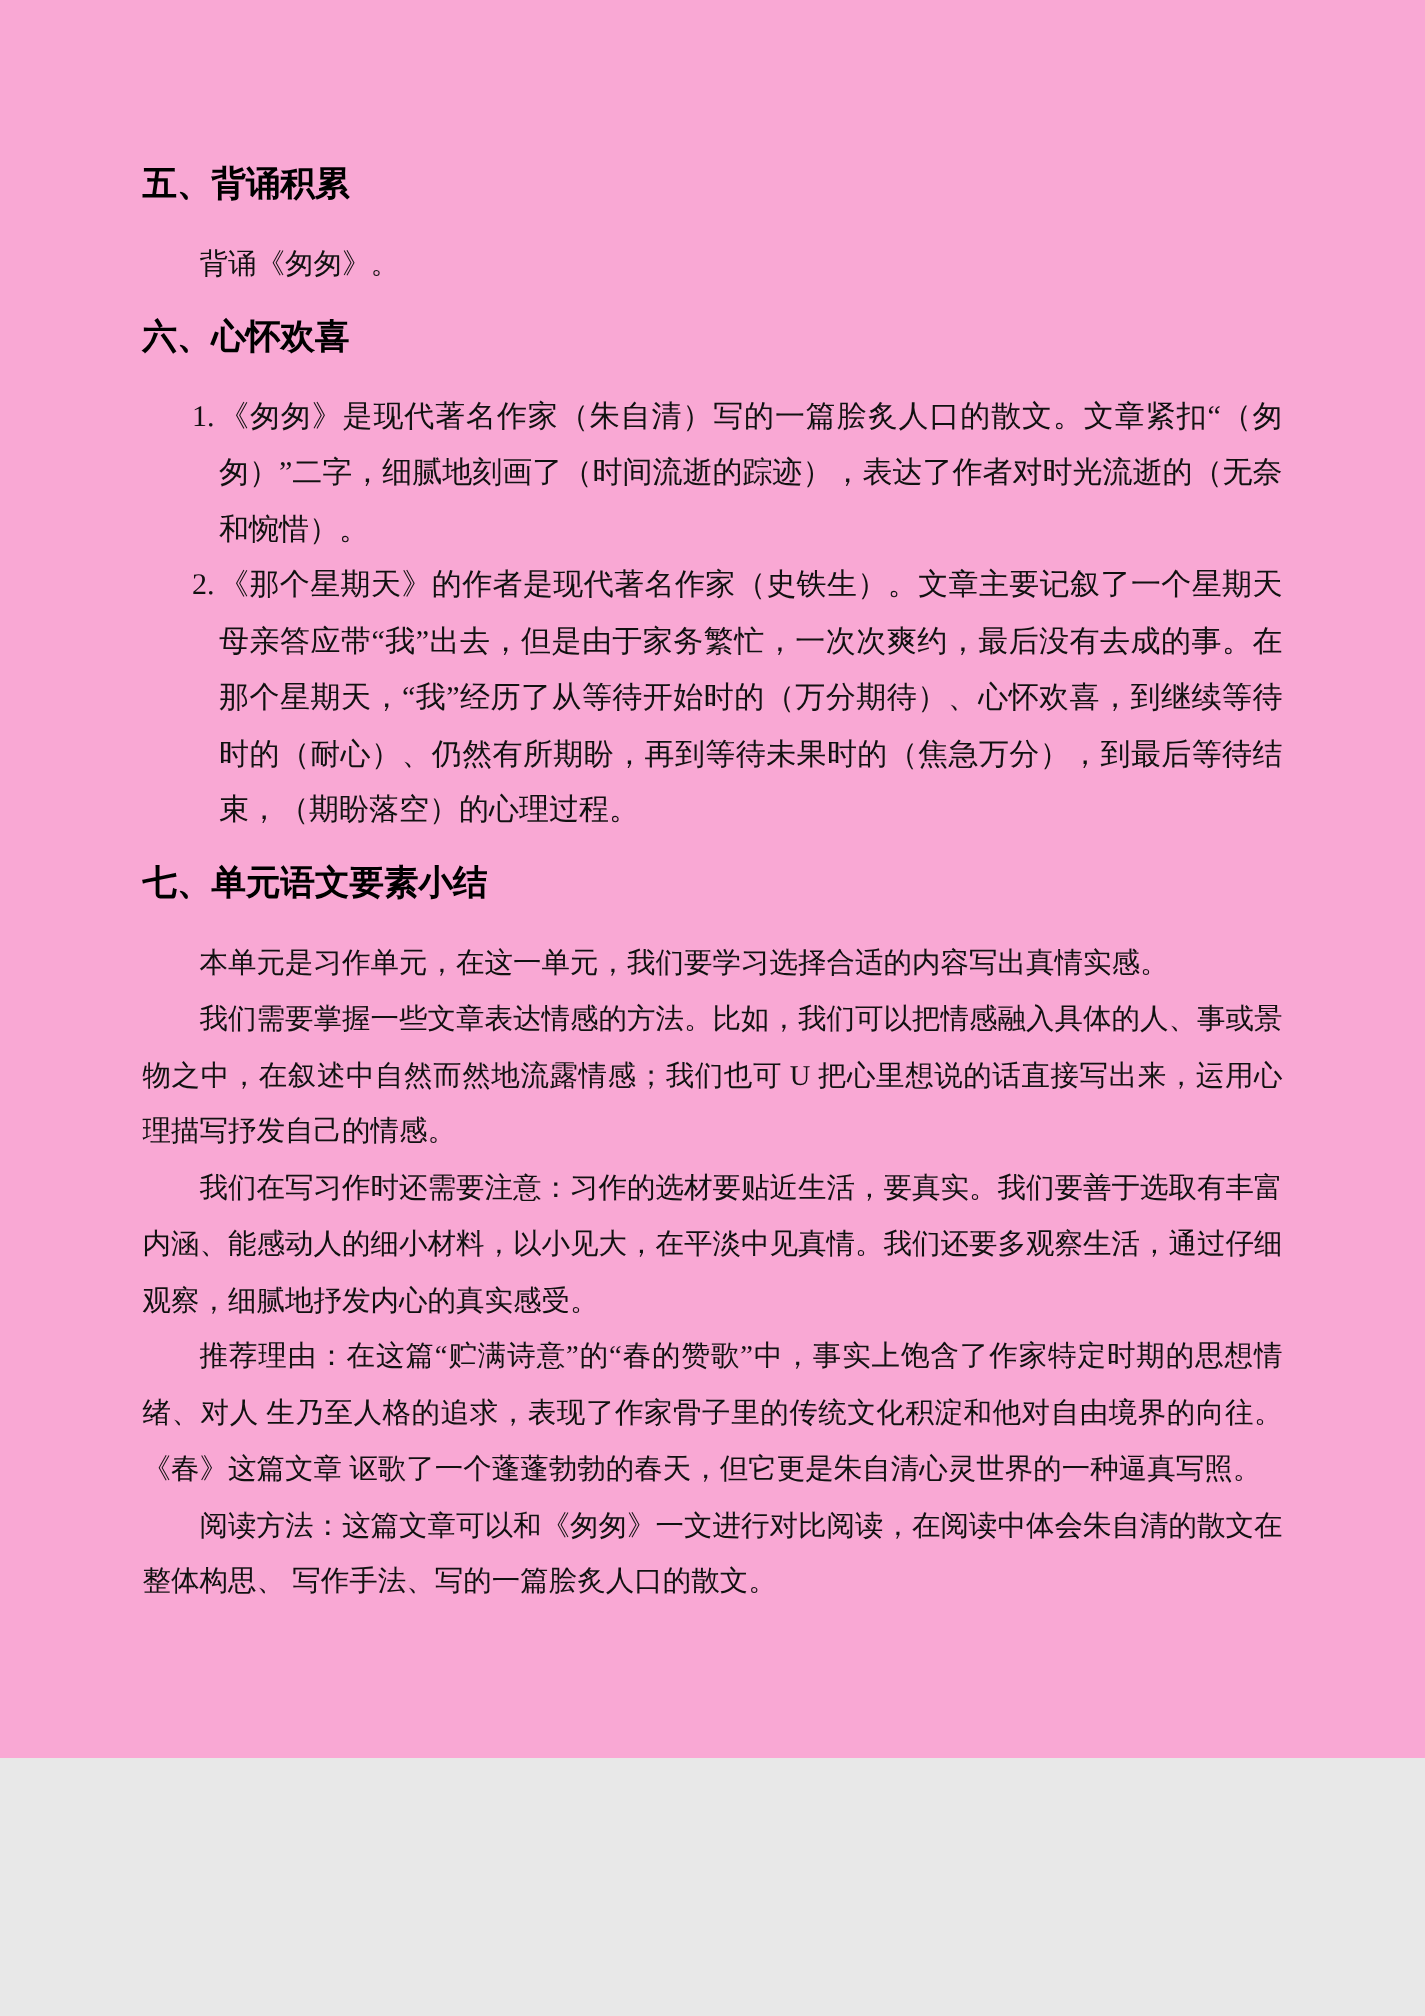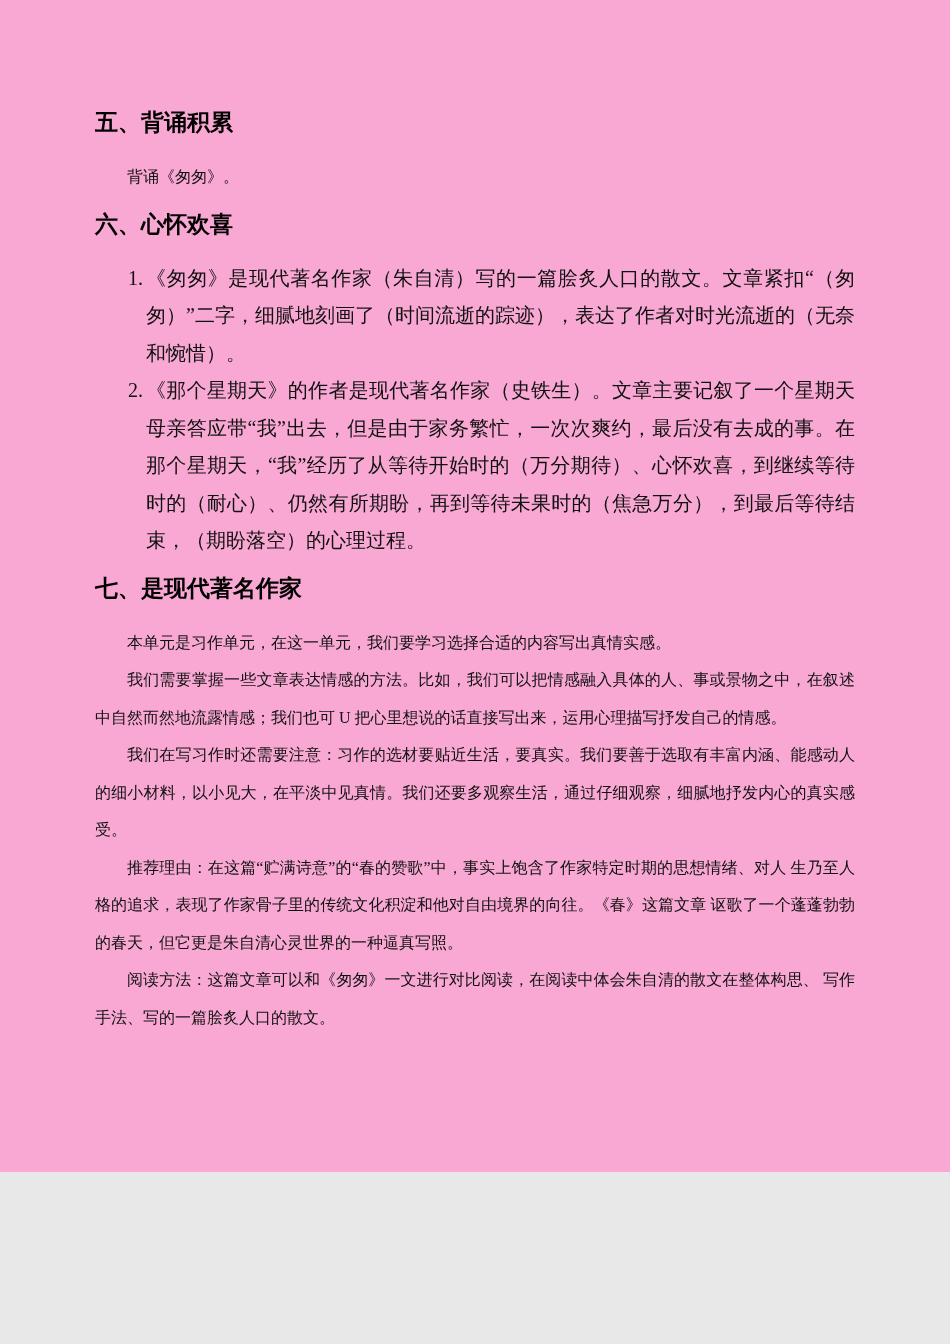--- a/index.html
+++ b/index.html
@@ -19,21 +19,21 @@
     font-family: "Liberation Sans", "DejaVu Sans", sans-serif;
     font-weight: bold;
     font-size: 23px;
     line-height: 28px;
     color: #000000;
     margin: 14px 0 22px 0;
   }
   .section-heading.first { margin-top: 0; }
   p.body {
     margin: 0;
-    font-size: 16px;
+    font-size: 19px;
     line-height: 37.5px;
     text-align: justify;
     text-indent: 2em;
     color: #111111;
   }
   ol.numbered {
     list-style: none;
     margin: 0;
     padding: 0;
   }
@@ -74,21 +74,21 @@
     <li>
       <span class="marker">1.</span>
       <span>《匆匆》是现代著名作家（朱自清）写的一篇脍炙人口的散文。文章紧扣“（匆匆）”二字，细腻地刻画了（时间流逝的踪迹），表达了作者对时光流逝的（无奈和惋惜）。</span>
     </li>
     <li>
       <span class="marker">2.</span>
       <span>《那个星期天》的作者是现代著名作家（史铁生）。文章主要记叙了一个星期天母亲答应带“我”出去，但是由于家务繁忙，一次次爽约，最后没有去成的事。在那个星期天，“我”经历了从等待开始时的（万分期待）、心怀欢喜，到继续等待时的（耐心）、仍然有所期盼，再到等待未果时的（焦急万分），到最后等待结束，（期盼落空）的心理过程。</span>
     </li>
   </ol>
 
-  <h2 class="section-heading">七、是现代著名作家</h2>
+  <h2 class="section-heading">七、单元语文要素小结</h2>
   <p class="body">本单元是习作单元，在这一单元，我们要学习选择合适的内容写出真情实感。</p>
   <p class="body">我们需要掌握一些文章表达情感的方法。比如，我们可以把情感融入具体的人、事或景物之中，在叙述中自然而然地流露情感；我们也可 U 把心里想说的话直接写出来，运用心理描写抒发自己的情感。</p>
   <p class="body">我们在写习作时还需要注意：习作的选材要贴近生活，要真实。我们要善于选取有丰富内涵、能感动人的细小材料，以小见大，在平淡中见真情。我们还要多观察生活，通过仔细观察，细腻地抒发内心的真实感受。</p>
 
   <p class="body">推荐理由：在这篇“贮满诗意”的“春的赞歌”中，事实上饱含了作家特定时期的思想情绪、对人 生乃至人格的追求，表现了作家骨子里的传统文化积淀和他对自由境界的向往。《春》这篇文章 讴歌了一个蓬蓬勃勃的春天，但它更是朱自清心灵世界的一种逼真写照。</p>
   <p class="body">阅读方法：这篇文章可以和《匆匆》一文进行对比阅读，在阅读中体会朱自清的散文在整体构思、 写作手法、写的一篇脍炙人口的散文。</p>
 
   <div class="footer">更多资料到 五八文库 wk.58sms.com</div>
 
 </div>

